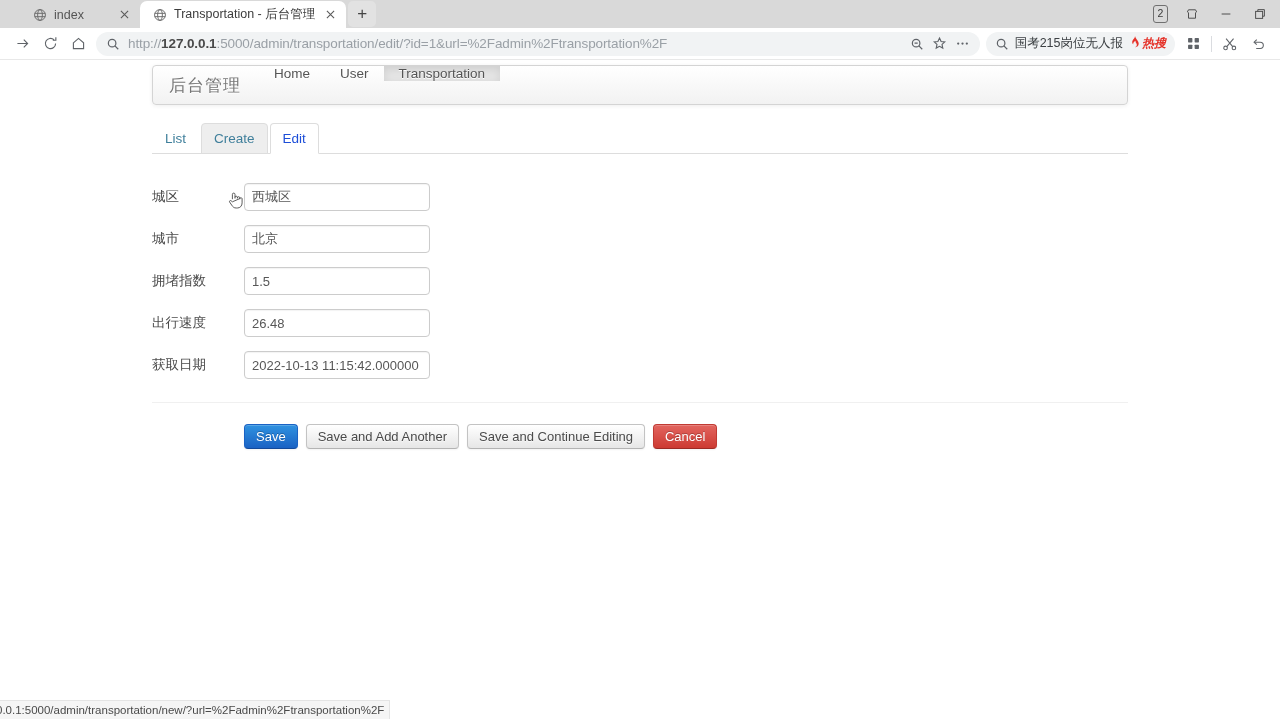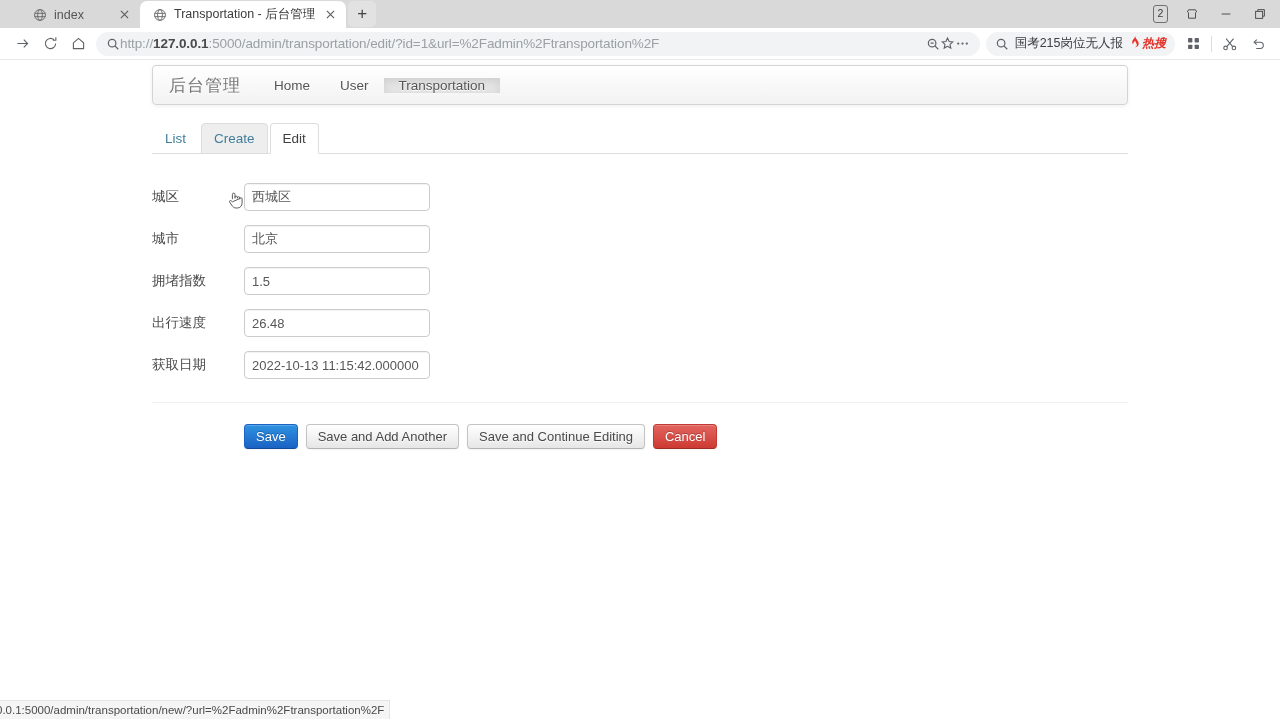--- a/index.html
+++ b/index.html
@@ -61,21 +61,21 @@
     display: flex; align-items: center; padding: 0 8px; gap: 0;
     border-bottom: 1px solid #e8e8e8;
   }
   .tbtn {
     width: 28px; height: 26px; display: flex; align-items: center;
     justify-content: center; color: #5f6368; flex: 0 0 28px;
   }
   .omnibox {
     flex: 1 1 auto; height: 24px; background: #f1f3f4; border-radius: 13px;
     display: flex; align-items: center; padding: 0 10px 0 10px;
-    margin: 0 6px 0 4px; min-width: 0;
+    margin: 0 6px 0 4px; gap: 8px; min-width: 0;
   }
   .omni-url {
     flex: 1 1 auto; font-size: 13.5px; color: #9aa0a6;
     white-space: nowrap; overflow: hidden; text-overflow: ellipsis;
     letter-spacing: -0.1px;
   }
   .omni-url b { color: #4a4a4a; font-weight: 600; }
   .omni-icon { color: #5f6368; display: flex; align-items: center; }
   .searchbox {
     height: 24px; background: #f1f3f4; border-radius: 13px;
@@ -98,42 +98,42 @@
     height: 40px; border: 1px solid #d4d4d4; border-radius: 4px;
     background: linear-gradient(to bottom, #ffffff, #f2f2f2);
     box-shadow: 0 1px 4px rgba(0,0,0,0.065);
     display: flex; align-items: stretch; overflow: hidden;
   }
   .brand {
     display: flex; align-items: center; padding: 0 18px 0 16px;
     font-size: 17px; color: #777777; letter-spacing: 1px;
     text-shadow: 0 1px 0 #ffffff;
   }
-  .nav-links { display: flex; align-items: center; }
+  .nav-links { display: flex; align-items: flex-start; }
   .nav-item {
     display: flex; align-items: center; padding: 0 15px;
     font-size: 13.5px; color: #555555; text-shadow: 0 1px 0 #ffffff;
   }
   .nav-item.active {
     background: #e5e5e5; color: #555555;
     box-shadow: inset 0 3px 8px rgba(0,0,0,0.10);
   }
 
   .tabs {
     margin-top: 19px; height: 30px;
     border-bottom: 1px solid #dddddd; display: flex; align-items: flex-end;
     padding-left: 0;
   }
   .tab-nav {
     font-size: 13.5px; line-height: 1; padding: 8px 12px 8px 12px;
     margin-right: 2px; margin-bottom: -1px; border: 1px solid transparent;
     border-radius: 4px 4px 0 0; color: #3f7f9b;
   }
   .tab-nav.hover { background: #eeeeee; border-color: #dddddd #dddddd #dddddd; color: #3f7f9b; }
-  .tab-nav.active { background: #ffffff; border-color: #dddddd #dddddd #ffffff; color: #404040; }
+  .tab-nav.active { background: #ffffff; border-color: #dddddd #dddddd #ffffff; color: #1d4ed8; }
 
   .form { margin-top: 22px; }
   .form-row { display: flex; align-items: center; height: 42px; }
   .form-label {
     width: 92px; flex: 0 0 92px; font-size: 13.5px; color: #4b4b4b;
     padding-right: 20px; text-align: left;
   }
   .form-input {
     width: 186px; height: 28px; border: 1px solid #cccccc;
     border-radius: 4px; background: #ffffff; font-size: 13px;

